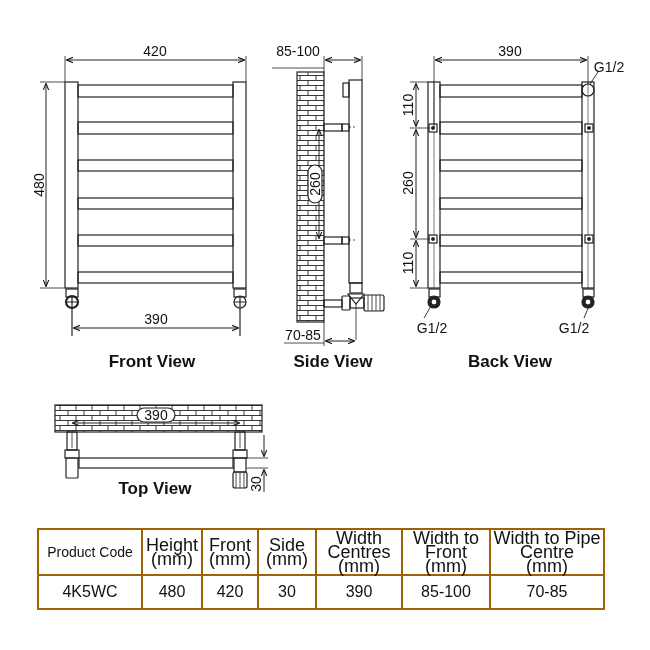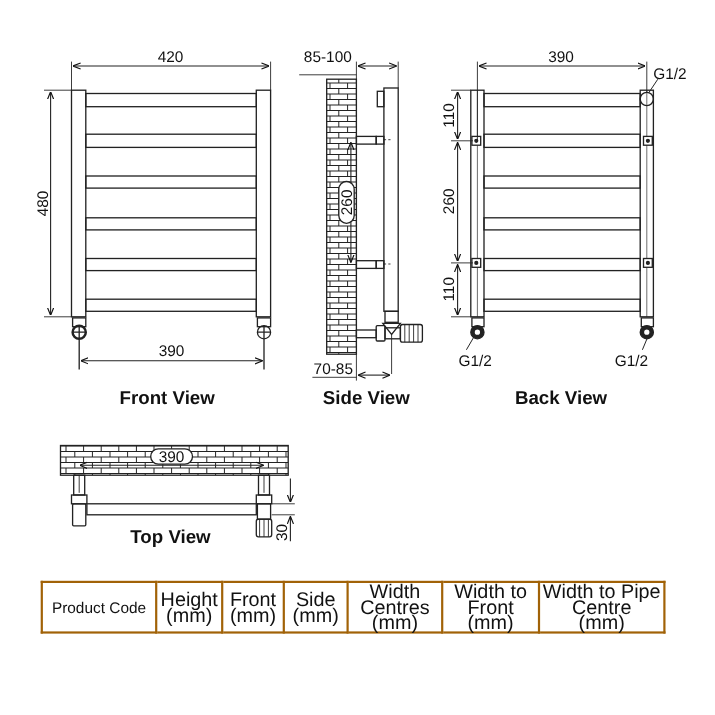--- a/index.html
+++ b/index.html
@@ -202,14 +202,23 @@
   <tbody>
       <tr class="head">
     <td class="first" style="width:100px"><span>Product Code</span></td>
     <td style="width:56px"><span>Height</span><br><span>(mm)</span></td>
     <td style="width:52px"><span>Front</span><br><span>(mm)</span></td>
     <td style="width:54px"><span>Side</span><br><span>(mm)</span></td>
     <td style="width:82px"><span>Width Centres</span><br><span>(mm)</span></td>
     <td style="width:84px"><span>Width to Front</span><br><span>(mm)</span></td>
     <td><span>Width to Pipe Centre</span><br><span>(mm)</span></td>
   </tr>
+  <tr class="vals">
+    <td>4K5WC</td>
+    <td>480</td>
+    <td>420</td>
+    <td>30</td>
+    <td>390</td>
+    <td>85-100</td>
+    <td>70-85</td>
+  </tr>
 </tbody>
   </table>
 
 </body></html>

